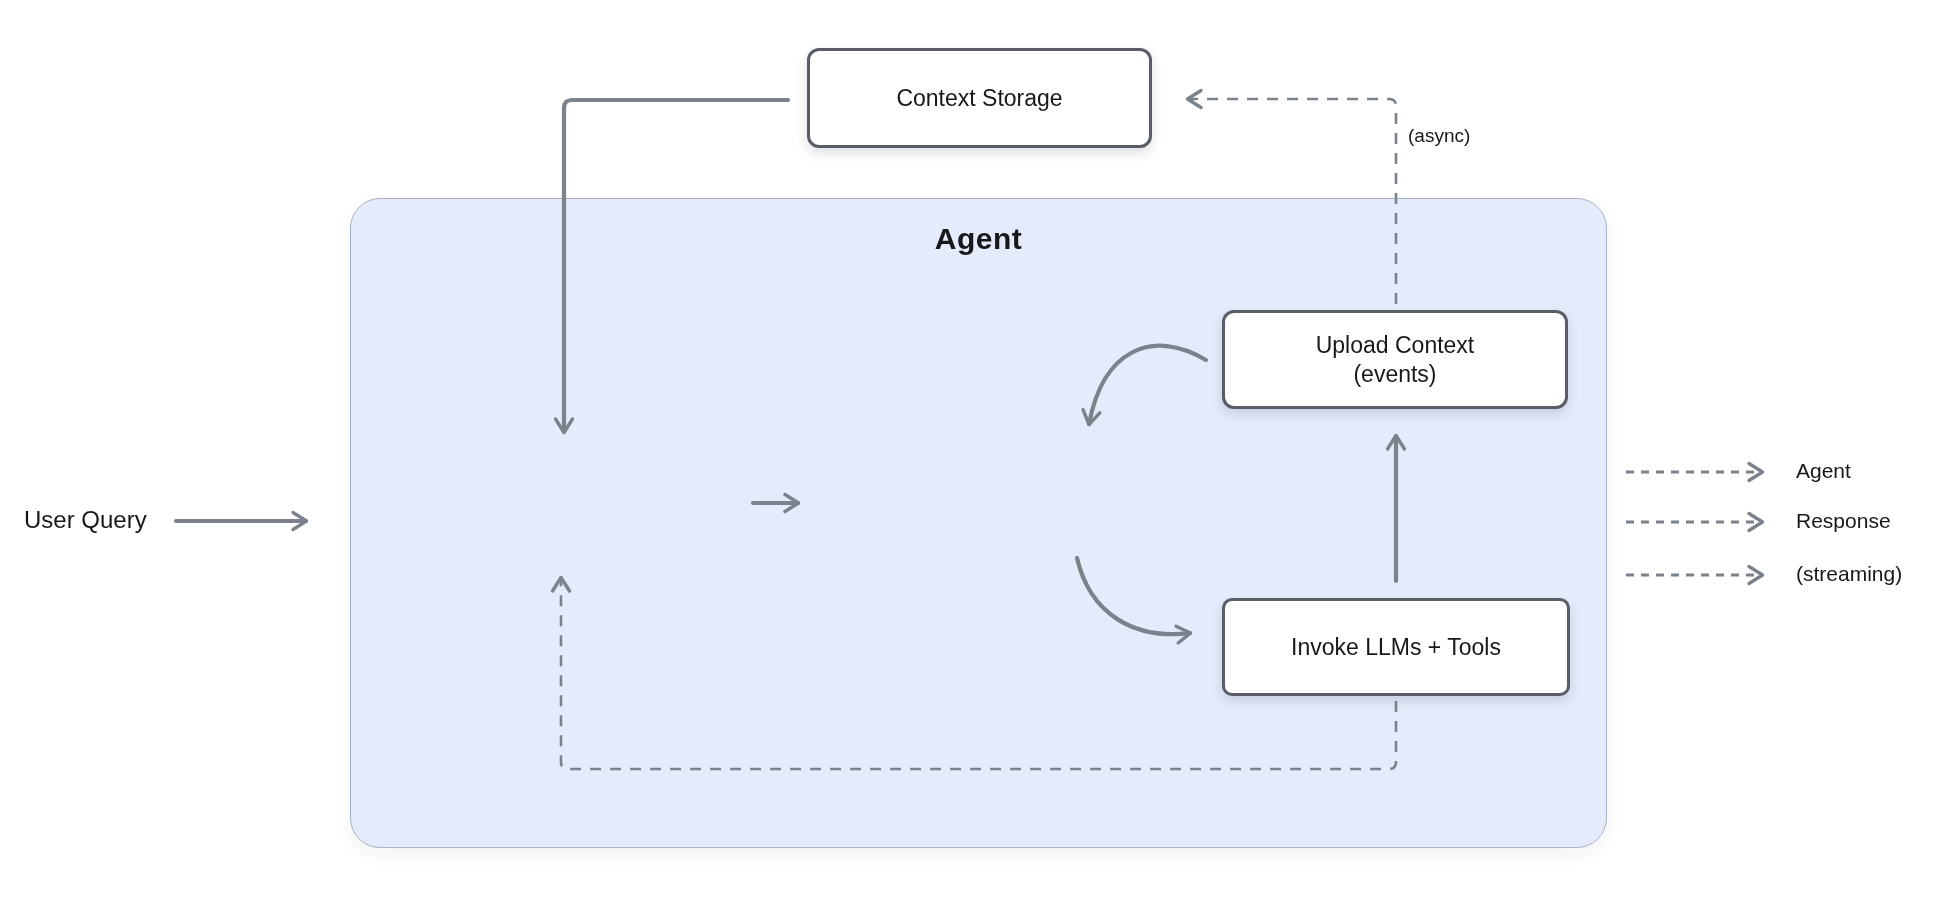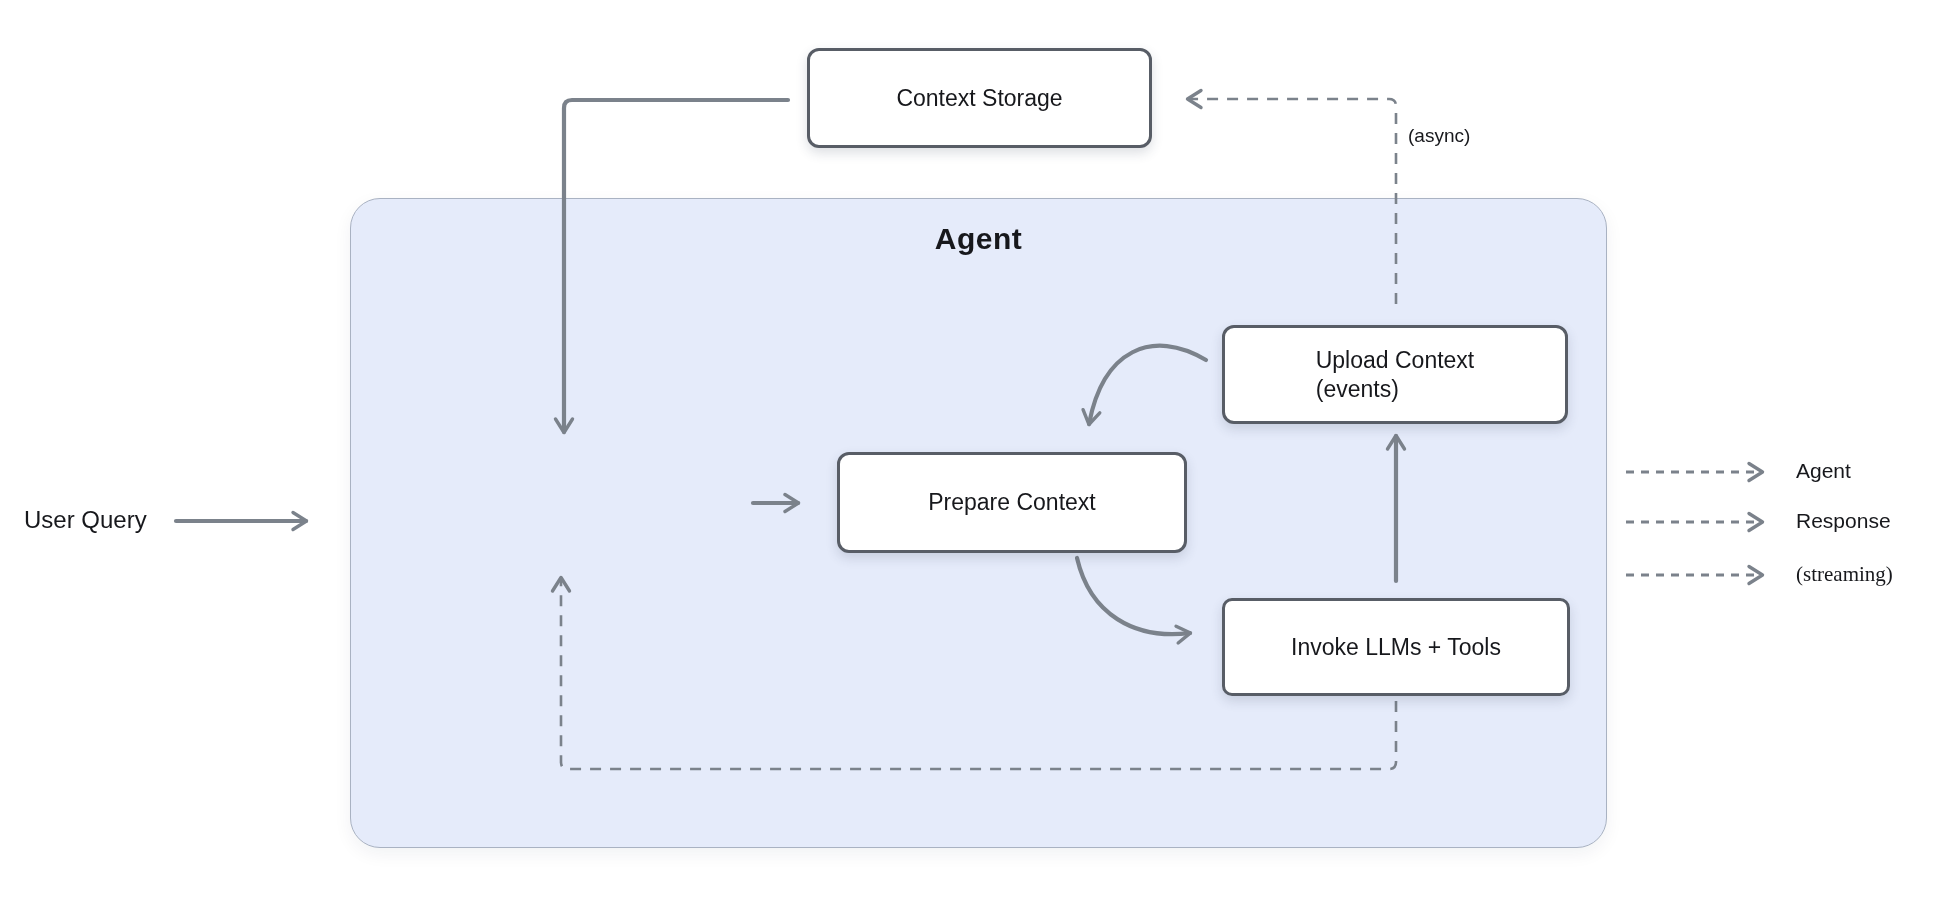--- a/index.html
+++ b/index.html
@@ -47,41 +47,42 @@
   .dashed{stroke:var(--arrow);stroke-width:2.6;fill:none;stroke-dasharray:11 9;stroke-linecap:butt;}
   .dashed-short{stroke:var(--arrow);stroke-width:2.8;fill:none;stroke-dasharray:8 7;stroke-linecap:butt;}
   .ah{stroke:var(--arrow);fill:none;stroke-linecap:round;stroke-linejoin:round;}
   
   .node{
     position:absolute;
     background:var(--node-fill);
     border:3px solid var(--node-border);
     border-radius:12px;
     display:flex;align-items:center;justify-content:center;
+    text-align:center;
     font-size:23px;
     color:var(--text);
     box-shadow:0 5px 12px rgba(45,55,80,0.16);
     z-index:3;
     white-space:pre-line;
     line-height:1.25;
   }
   #node-context-storage{left:807px;top:48px;width:345px;height:100px;}
   #node-fetch-context{left:388px;top:452px;width:347px;height:101px;}
   #node-prepare-context{left:837px;top:452px;width:350px;height:101px;}
-  #node-upload-context{left:1222px;top:310px;width:346px;height:99px;margin-top:15px;}
+  #node-upload-context{left:1222px;top:310px;width:346px;height:99px;}
   #node-invoke-llms-tools{left:1222px;top:598px;width:348px;height:98px;border-radius:10px;}
   
   .note{position:absolute;z-index:3;color:var(--text);}
   #label-user-query{left:24px;top:506px;font-size:24px;}
   #label-async{left:1408px;top:125px;font-size:19px;}
   #label-decides{left:696px;top:785px;width:560px;text-align:center;font-size:19px;}
   .out-label{position:absolute;left:1796px;font-size:21px;z-index:3;color:var(--text);}
   #out-label-0{top:459px;}
   #out-label-1{top:509px;}
-  #out-label-2{top:562px;font-family:Liberation Serif, serif;}
+  #out-label-2{top:562px;}
 </style>
 </head>
 <body>
 
 <div class="canvas">
 
   <div class="agent-box"></div>
   <div class="agent-title">Agent</div>
 
   <svg class="connectors" viewBox="0 0 1960 911" xmlns="http://www.w3.org/2000/svg" aria-hidden="true">
@@ -102,23 +103,20 @@
     <path class="dashed" d="M 1396 701 L 1396 762 Q 1396 769 1389 769 L 568 769 Q 561 769 561 762 L 561 578" marker-end="url(#arrowhead)"></path>
 
     <path class="dashed-short" d="M 1626 472 L 1762 472" marker-end="url(#arrowhead)"></path>
     <path class="dashed-short" d="M 1626 522 L 1762 522" marker-end="url(#arrowhead)"></path>
     <path class="dashed-short" d="M 1626 575 L 1762 575" marker-end="url(#arrowhead)"></path>
   </svg>
 
   <div class="node" id="node-context-storage">
     <span>Context Storage</span>
   </div>
-  <div class="node" id="node-prepare-context">
-    <span>Prepare Context</span>
-  </div>
   <div class="node" id="node-upload-context">
     <span>Upload Context
 (events)</span>
   </div>
   <div class="node" id="node-invoke-llms-tools">
     <span>Invoke LLMs + Tools</span>
   </div>
 
   <div class="note" id="label-user-query">User Query</div>
   <div class="note" id="label-async">(async)</div>

